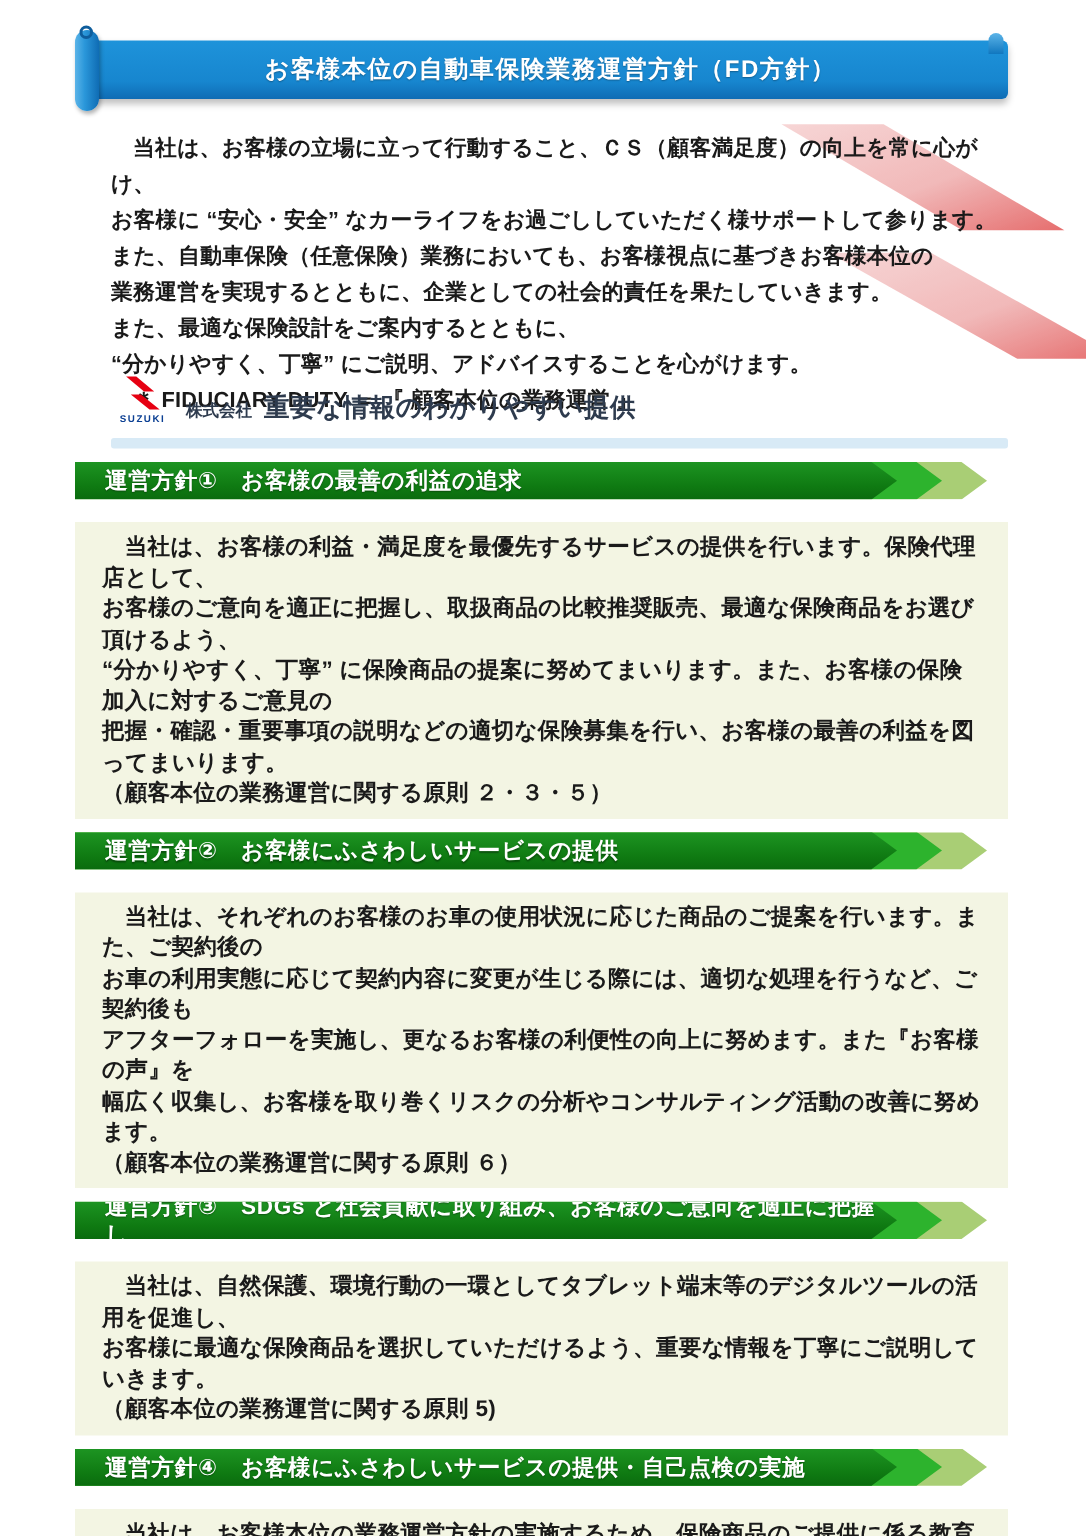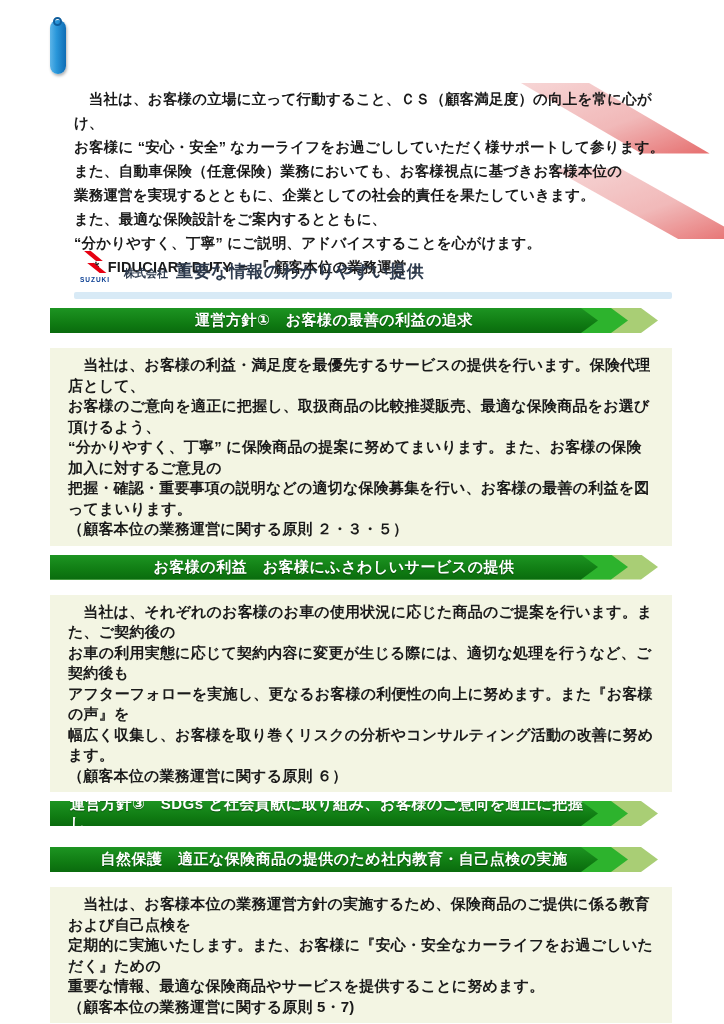--- a/index.html
+++ b/index.html
@@ -42,21 +42,21 @@
   .company-row { display:flex; justify-content:flex-start; align-items:flex-end; gap:8px; margin-top:-30px; position:relative; }
   .logo-block { display:flex; flex-direction:column; align-items:center; width:42px; }
   .logo-word { font-size:6.5px; color:var(--suzuki-blue,#0b3f93); letter-spacing:1px; margin-top:1px; }
   .company-prefix { font-size:11px; color:#2e3b4e; padding-bottom:2px; }
   .company-name { font-size:17px; color:#2e3b4e; letter-spacing:0.5px; }
   .divider { height:7px; background:#d8eaf6; margin-top:9px; border-radius:2px; }
 
   
   .banner { position:relative; height:37px; margin-top:9px; }
   .chev { position:absolute; top:0; bottom:12px;
-    clip-path:polygon(0 0, calc(100% - 17px) 0, 100% 50%, calc(100% - 17px) 100%, 0 100%);justify-content:center; }
+    clip-path:polygon(0 0, calc(100% - 17px) 0, 100% 50%, calc(100% - 17px) 100%, 0 100%); }
   .chev-light  { left:0; width:608px; background:var(--banner-light-green,#a9ce75); }
   .chev-bright { left:0; width:578px; background:var(--banner-bright-green,#2db32d); }
   .chev-dark   { left:0; width:548px;
     background:linear-gradient(to bottom, #1d9422 0%, var(--banner-dark-green,#0f7a12) 65%, #0a6b0e 100%);
     display:flex; align-items:center; padding-left:20px; }
   .banner-text { color:#ffffff; font-size:15px; letter-spacing:0.5px; text-shadow:0 1px 1px rgba(0,0,0,0.35); }
 
   
   .section-body {
     background:var(--section-bg,#f3f5e3); padding:7px 16px 6px 18px; margin-top:3px;
@@ -76,20 +76,24 @@
       </linearGradient>
     </defs>
     <path d="M8,8 L34,8 L80,46 L54,46 Z" fill="url(#wm)"></path>
     <path d="M20,54 L46,54 L94,92 L68,92 Z" fill="url(#wm)"></path>
   </svg>
 </div>
 
 <div class="content">
 
   <div class="ribbon">
+    <div class="ribbon-bar">
+      <span class="ribbon-curl-right"></span>
+      <span class="ribbon-title">お客様本位の自動車保険業務運営方針（FD方針）</span>
+    </div>
     <div class="ribbon-roll">
       <span class="ribbon-curl-left"></span>
     </div>
   </div>
 
   <div class="intro">
     <div class="intro-text">　当社は、お客様の立場に立って行動すること、ＣＳ（顧客満足度）の向上を常に心がけ、
 お客様に “安心・安全” なカーライフをお過ごししていただく様サポートして参ります。
 また、自動車保険（任意保険）業務においても、お客様視点に基づきお客様本位の
 業務運営を実現するとともに、企業としての社会的責任を果たしていきます。
@@ -120,42 +124,45 @@
   <div class="section-body">　当社は、お客様の利益・満足度を最優先するサービスの提供を行います。保険代理店として、
 お客様のご意向を適正に把握し、取扱商品の比較推奨販売、最適な保険商品をお選び頂けるよう、
 “分かりやすく、丁寧” に保険商品の提案に努めてまいります。また、お客様の保険加入に対するご意見の
 把握・確認・重要事項の説明などの適切な保険募集を行い、お客様の最善の利益を図ってまいります。
 （顧客本位の業務運営に関する原則 ２・３・５）</div>
 
   <div class="banner">
     <div class="chev chev-light"></div>
     <div class="chev chev-bright"></div>
     <div class="chev chev-dark">
-      <span class="banner-text">お客様の利益　お客様にふさわしいサービスの提供</span>
+      <span class="banner-text">運営方針②　お客様にふさわしいサービスの提供</span>
     </div>
   </div>
   <div class="section-body">　当社は、それぞれのお客様のお車の使用状況に応じた商品のご提案を行います。また、ご契約後の
 お車の利用実態に応じて契約内容に変更が生じる際には、適切な処理を行うなど、ご契約後も
 アフターフォローを実施し、更なるお客様の利便性の向上に努めます。また『お客様の声』を
 幅広く収集し、お客様を取り巻くリスクの分析やコンサルティング活動の改善に努めます。
 （顧客本位の業務運営に関する原則 ６）</div>
 
   <div class="banner">
     <div class="chev chev-light"></div>
     <div class="chev chev-bright"></div>
     <div class="chev chev-dark">
       <span class="banner-text">運営方針③　SDGs と社会貢献に取り組み、お客様のご意向を適正に把握し</span>
     </div>
   </div>
+  <div class="section-body">　当社は、自然保護、環境行動の一環としてタブレット端末等のデジタルツールの活用を促進し、
+お客様に最適な保険商品を選択していただけるよう、重要な情報を丁寧にご説明していきます。
+（顧客本位の業務運営に関する原則 5)</div>
 
   <div class="banner">
     <div class="chev chev-light"></div>
     <div class="chev chev-bright"></div>
     <div class="chev chev-dark">
-      <span class="banner-text">自然保護　適正な保険商品の提供のため社内教育・自己点検の実施</span>
+      <span class="banner-text">運営方針④　お客様にふさわしいサービスの提供・自己点検の実施</span>
     </div>
   </div>
   <div class="section-body">　当社は、お客様本位の業務運営方針の実施するため、保険商品のご提供に係る教育および自己点検を
 定期的に実施いたします。また、お客様に『安心・安全なカーライフをお過ごしいただく』ための
 重要な情報、最適な保険商品やサービスを提供することに努めます。
 （顧客本位の業務運営に関する原則 5・7)</div>
 
 </div>
 
 </body></html>

